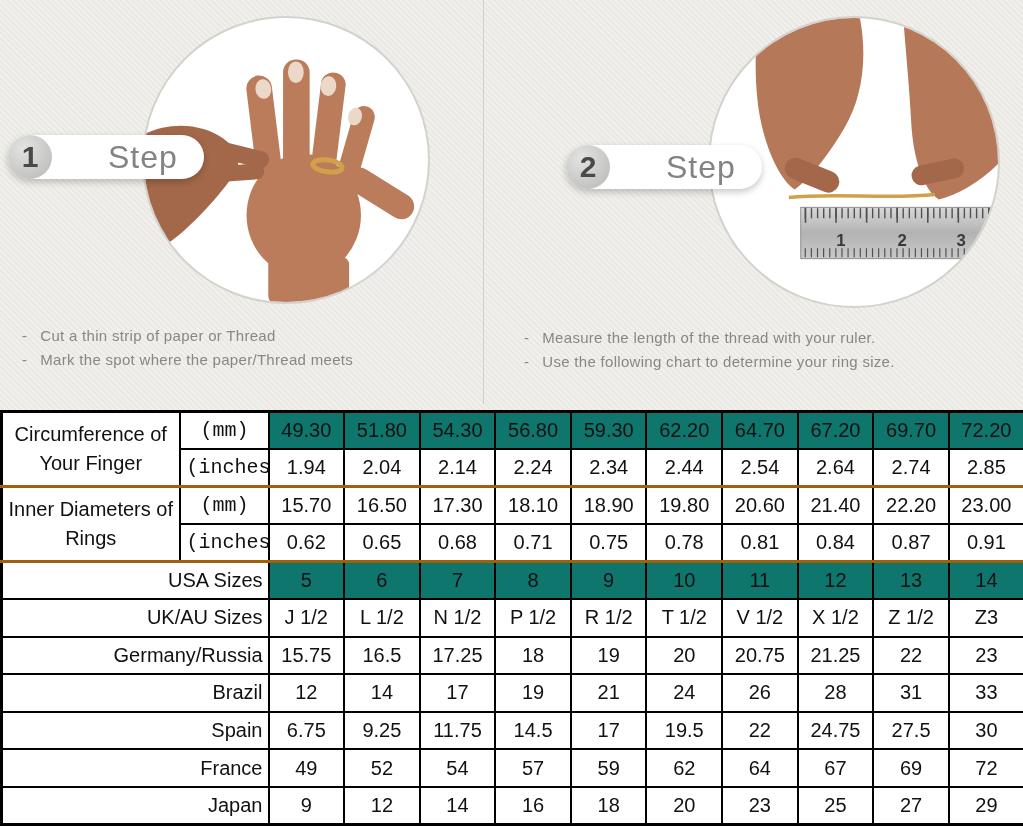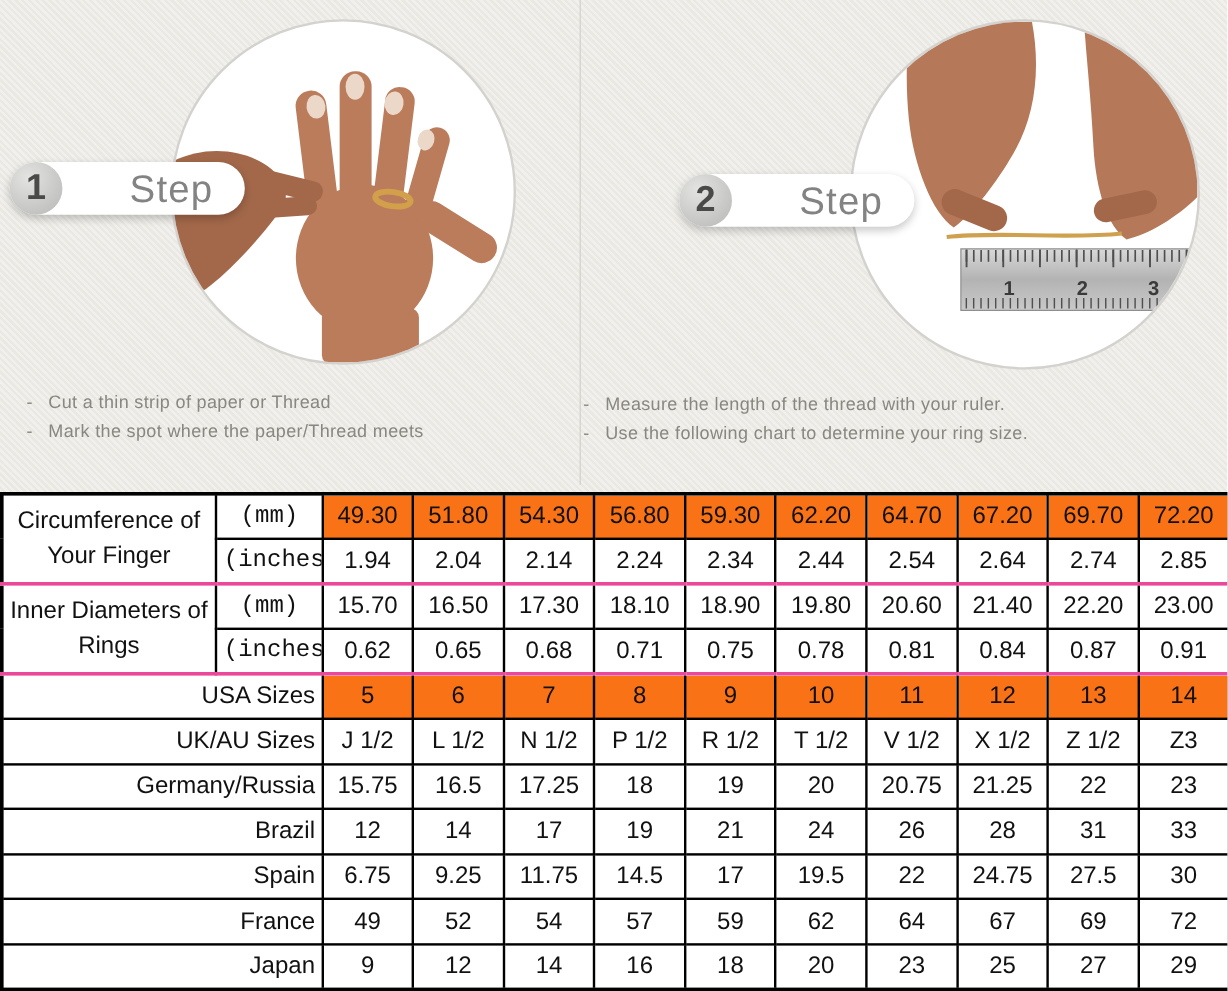--- a/index.html
+++ b/index.html
@@ -40,41 +40,41 @@
     margin-right:14px; flex:0 0 auto;
   }
   .badge-num{ font-size:30px; font-weight:bold; color:#4a4a48; }
   .badge-label{ font-size:32px; color:#838383; letter-spacing:1px;margin-left:42px; }
 
   .instr{
     position:absolute; list-style:none; font-size:15px; line-height:23.5px;
     color:#8a8781; letter-spacing:0.3px; white-space:nowrap;
   }
   .instr1{ left:22px; top:324px; }
-  .instr2{ left:486px; top:326px; }
+  .instr2{ left:524px; top:326px; }
   .dash{ margin-right:13px; }
 
   
   .size-table{
     position:absolute; left:0; top:410px; width:1023px; height:416px;
     border-collapse:collapse; table-layout:fixed; background:#ffffff;
     font-size:20px; color:#111111; border:3px solid #000000;
   }
   .size-table td{
     border:2px solid #000000; padding:0 5px; overflow:hidden;
   }
   .size-table tr{ height:37px; }
   td.group-label{
     text-align:center; white-space:normal; line-height:1.45; padding:0 2px;
   }
   td.plain-label{ text-align:right; padding-left:8px; white-space:nowrap; }
   td.unit-cell{ text-align:center; padding-left:6px; white-space:nowrap;font-family:Liberation Mono, monospace; }
   td.val{ text-align:center; white-space:nowrap; }
-  td.shaded{ background:#f97316; }
-  tr.thick-top > td{ border-top:3px solid #ec4899;margin-left:40px; }
+  td.shaded{ background:#0f766e; }
+  tr.thick-top > td{ border-top:3px solid #a16207;margin-left:40px; }
 </style>
 </head>
 <body>
 
 <div class="canvas">
 
   <div class="top">
     <div class="vdivider"></div>
 
     <div class="photo photo1">

